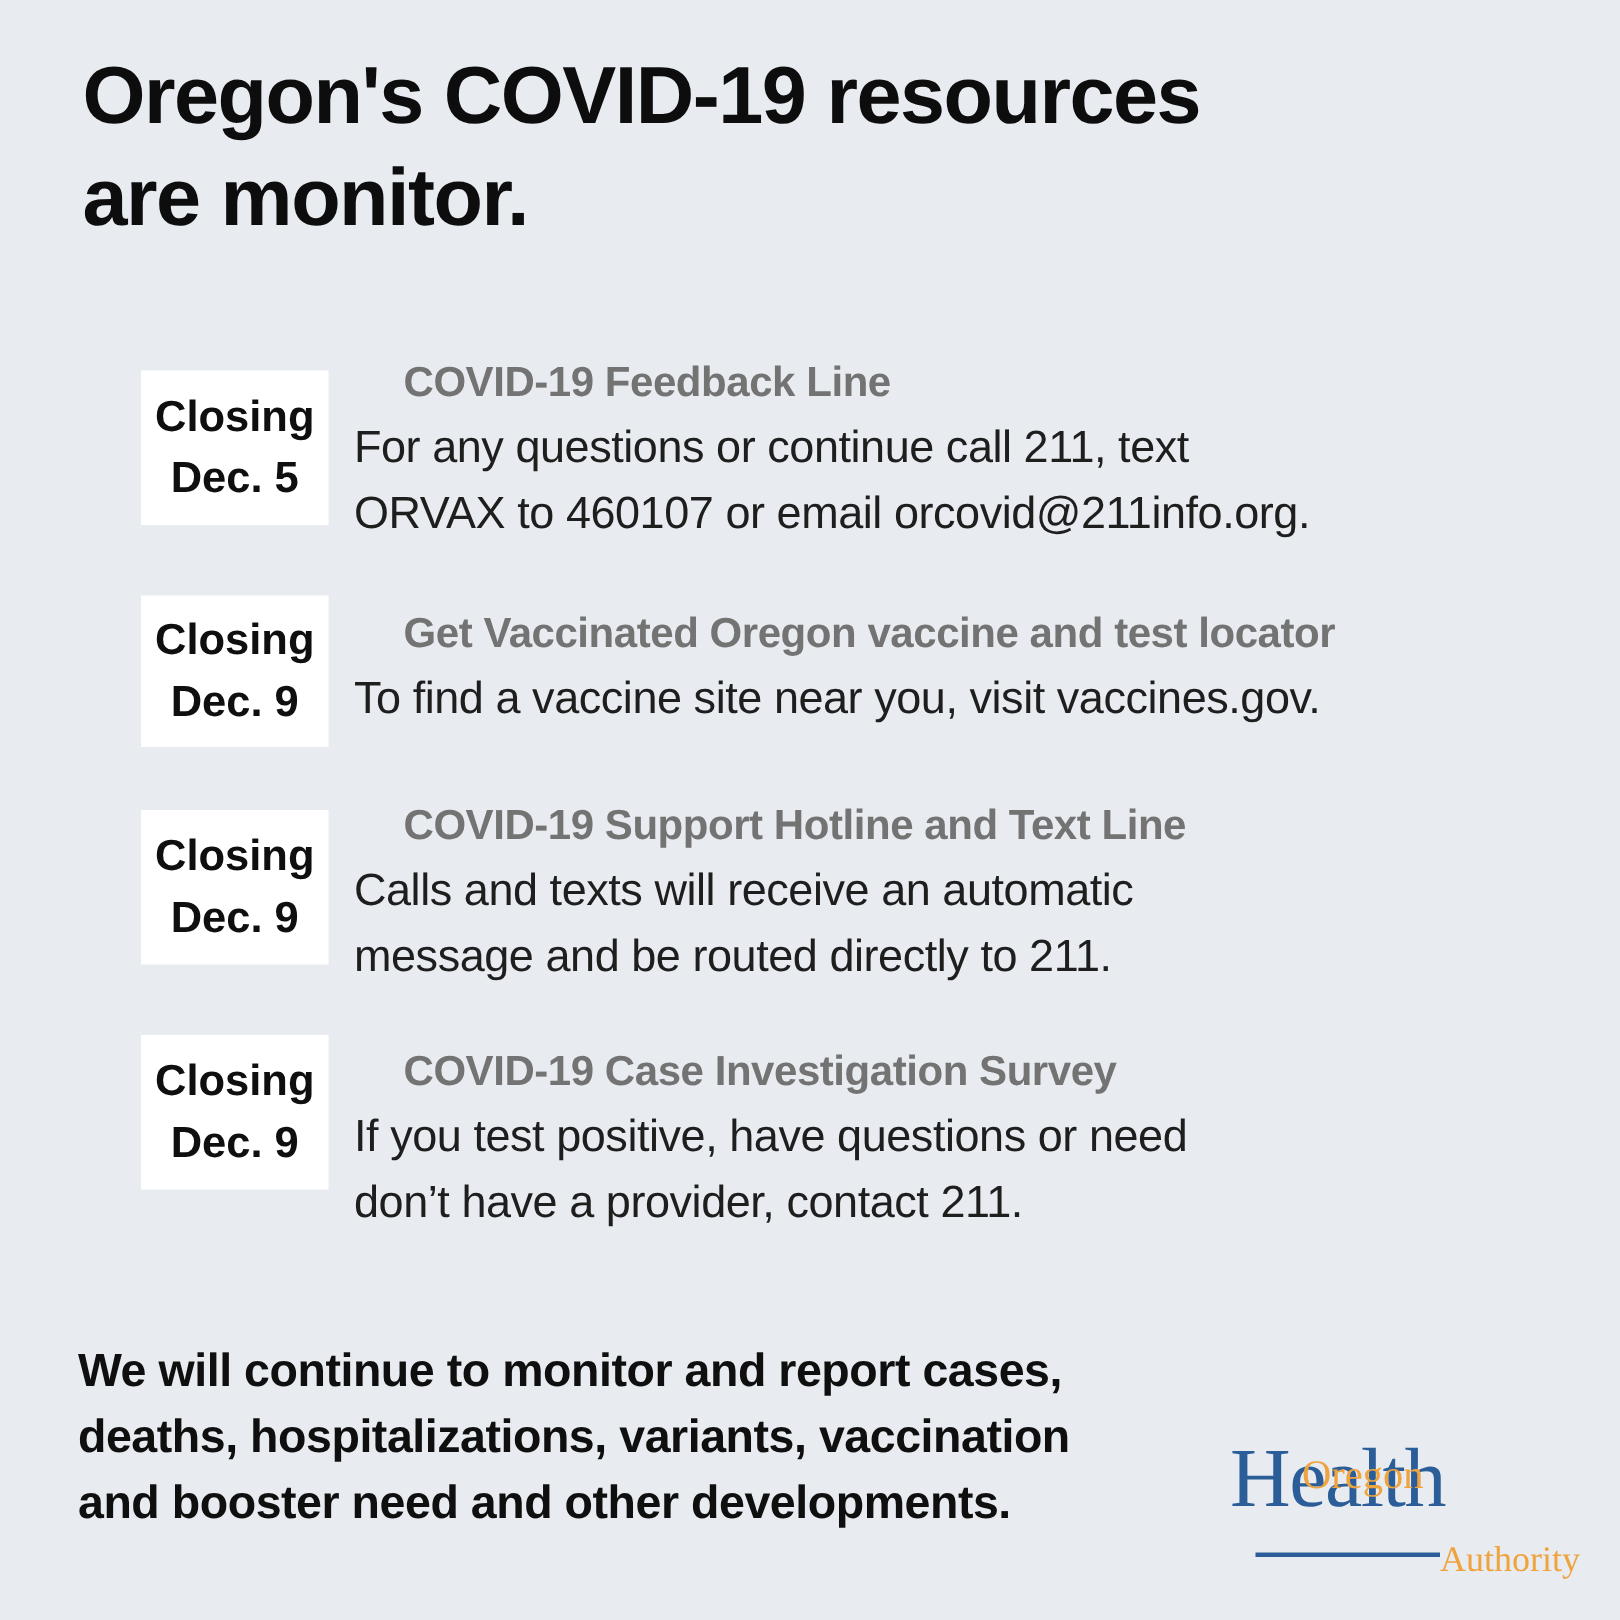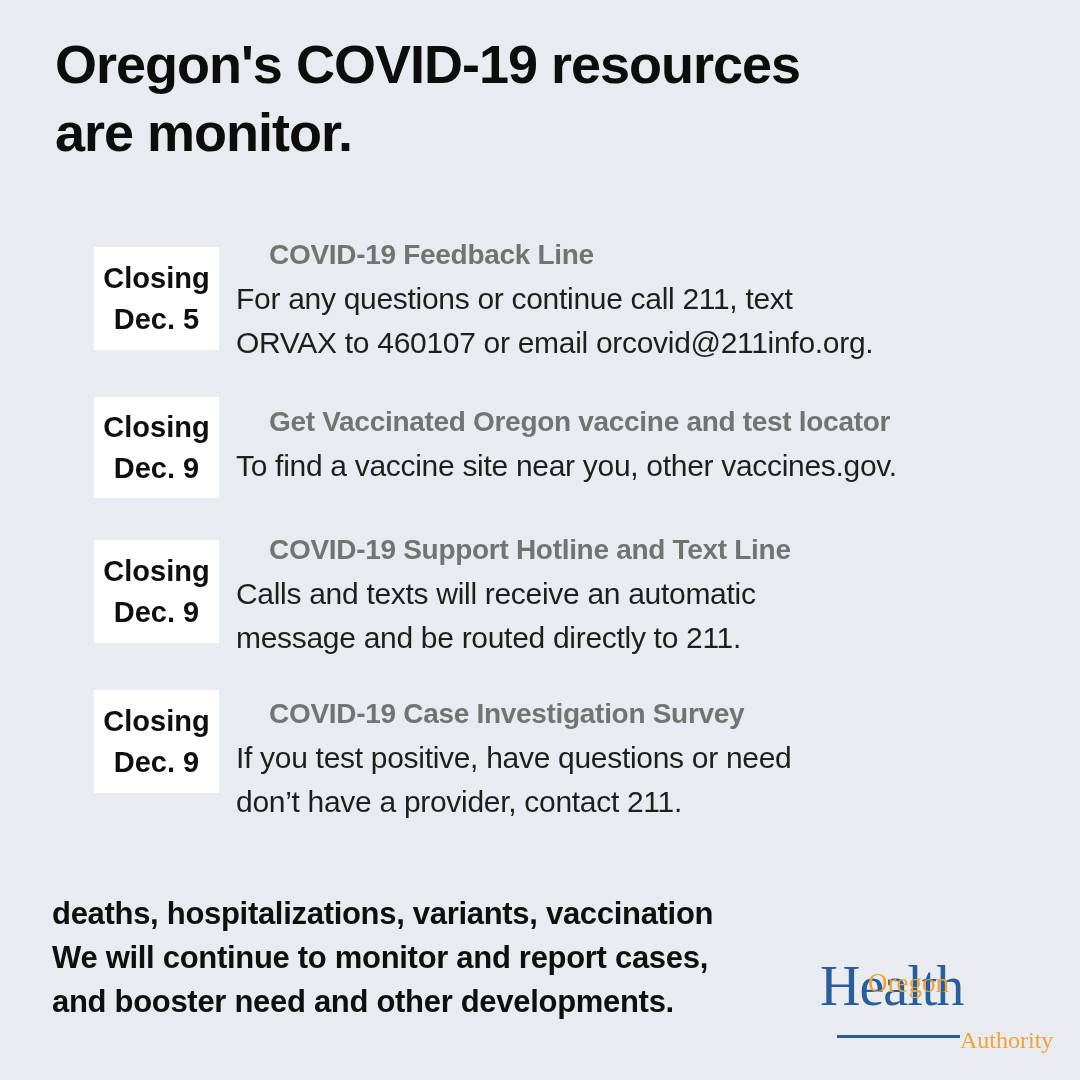--- a/index.html
+++ b/index.html
@@ -109,21 +109,21 @@
     <div class="body-line">For any questions or continue call 211, text</div>
     <div class="body-line">ORVAX to 460107 or email orcovid@211info.org.</div>
   </div>
 
   <div class="badge badge-2">
     <span>Closing</span>
     <span>Dec. 9</span>
   </div>
   <div class="item item-2">
     <div class="item-title">Get Vaccinated Oregon vaccine and test locator</div>
-    <div class="body-line">To find a vaccine site near you, other vaccines.gov.</div>
+    <div class="body-line">To find a vaccine site near you, visit vaccines.gov.</div>
   </div>
 
   <div class="badge badge-3">
     <span>Closing</span>
     <span>Dec. 9</span>
   </div>
   <div class="item item-3">
     <div class="item-title">COVID-19 Support Hotline and Text Line</div>
     <div class="body-line">Calls and texts will receive an automatic</div>
     <div class="body-line">message and be routed directly to 211.</div>
@@ -133,22 +133,22 @@
     <span>Closing</span>
     <span>Dec. 9</span>
   </div>
   <div class="item item-4">
     <div class="item-title">COVID-19 Case Investigation Survey</div>
     <div class="body-line">If you test positive, have questions or need</div>
     <div class="body-line">don’t have a provider, contact 211.</div>
   </div>
 
   <div class="footer">
+    <span class="line">We will continue to monitor and report cases,</span>
     <span class="line">deaths, hospitalizations, variants, vaccination</span>
-    <span class="line">We will continue to monitor and report cases,</span>
     <span class="line">and booster need and other developments.</span>
   </div>
 
   <div class="logo">
     <span class="logo-health">Health</span>
     <span class="logo-oregon">Oregon</span>
     <span class="logo-underline"></span>
     <span class="logo-authority">Authority</span>
   </div>
 

